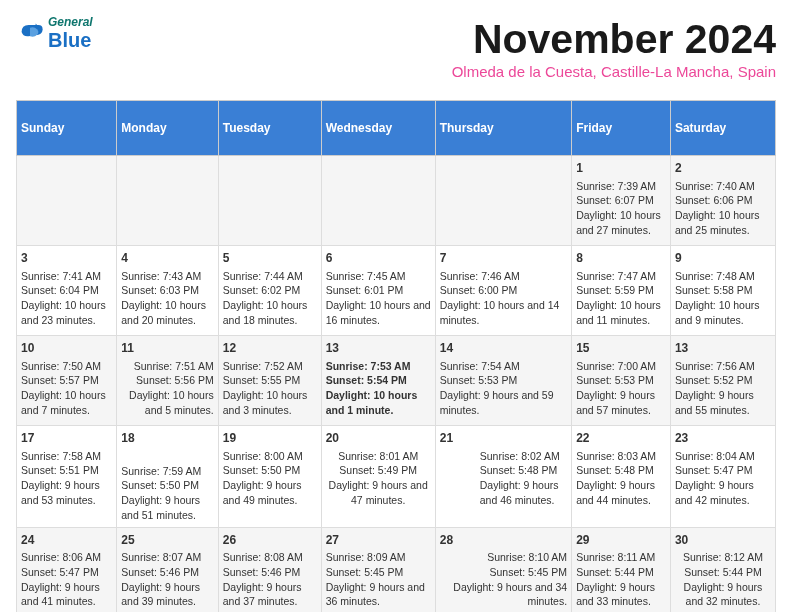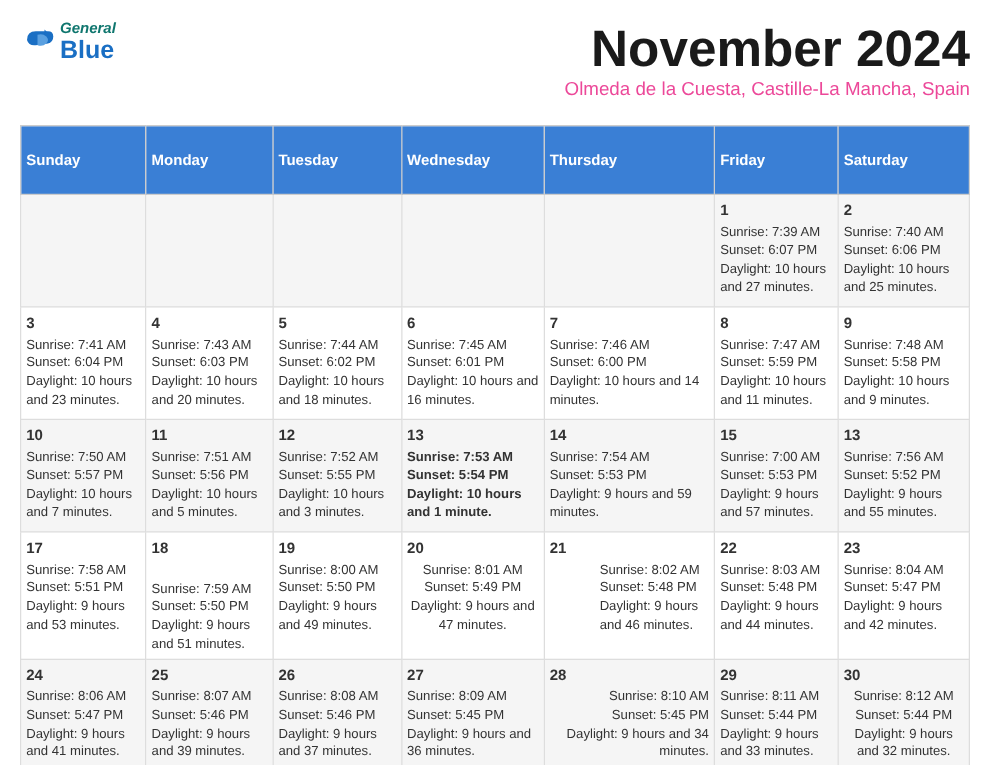--- a/index.html
+++ b/index.html
@@ -183,21 +183,21 @@
       </tr>
       <tr>
         <td>
           <span class="day-number">10</span>
           <div class="day-info" style="white-space: pre-line;">Sunrise: 7:50 AM
 Sunset: 5:57 PM
 Daylight: 10 hours and 7 minutes.</div>
         </td>
         <td>
           <span class="day-number">11</span>
-          <div class="day-info" style="white-space: pre-line;">Sunrise: 7:51 AM
+          <div class="day-info" style="white-space: pre-line; text-align: right;">Sunrise: 7:51 AM
 Sunset: 5:56 PM
 Daylight: 10 hours and 5 minutes.</div>
         </td>
         <td>
           <span class="day-number">12</span>
           <div class="day-info" style="white-space: pre-line;">Sunrise: 7:52 AM
 Sunset: 5:55 PM
 Daylight: 10 hours and 3 minutes.</div>
         </td>
         <td>

